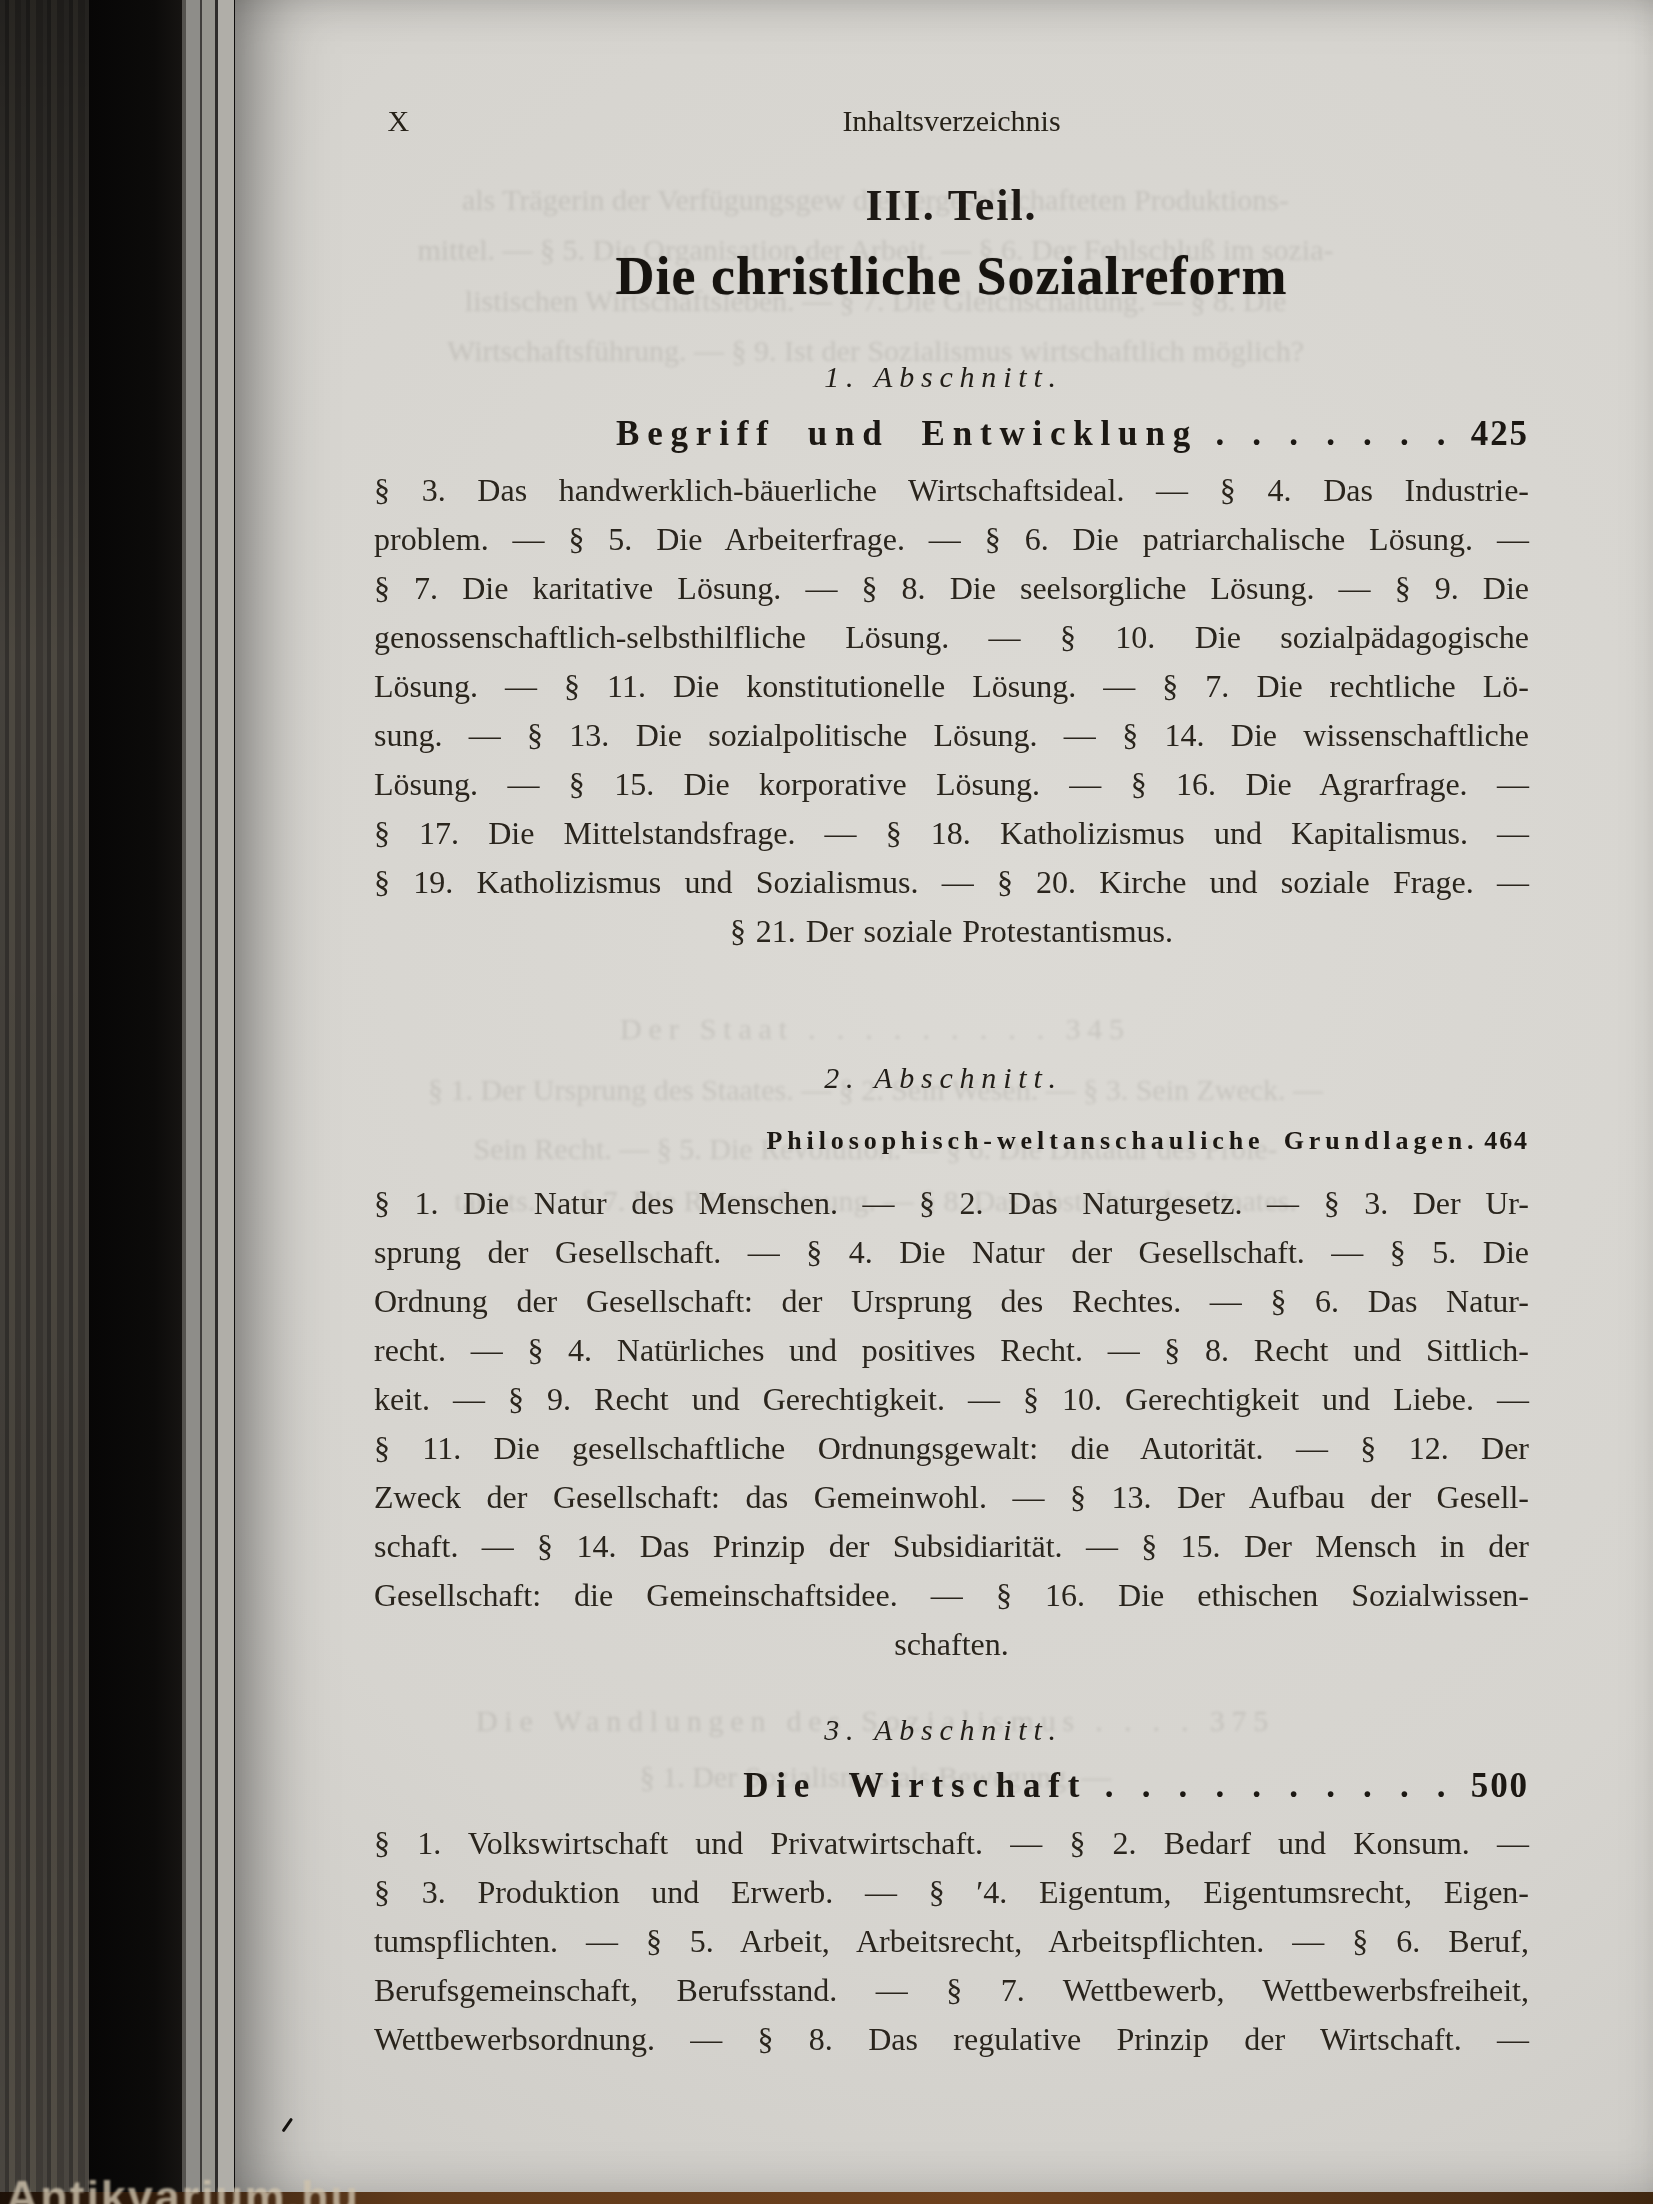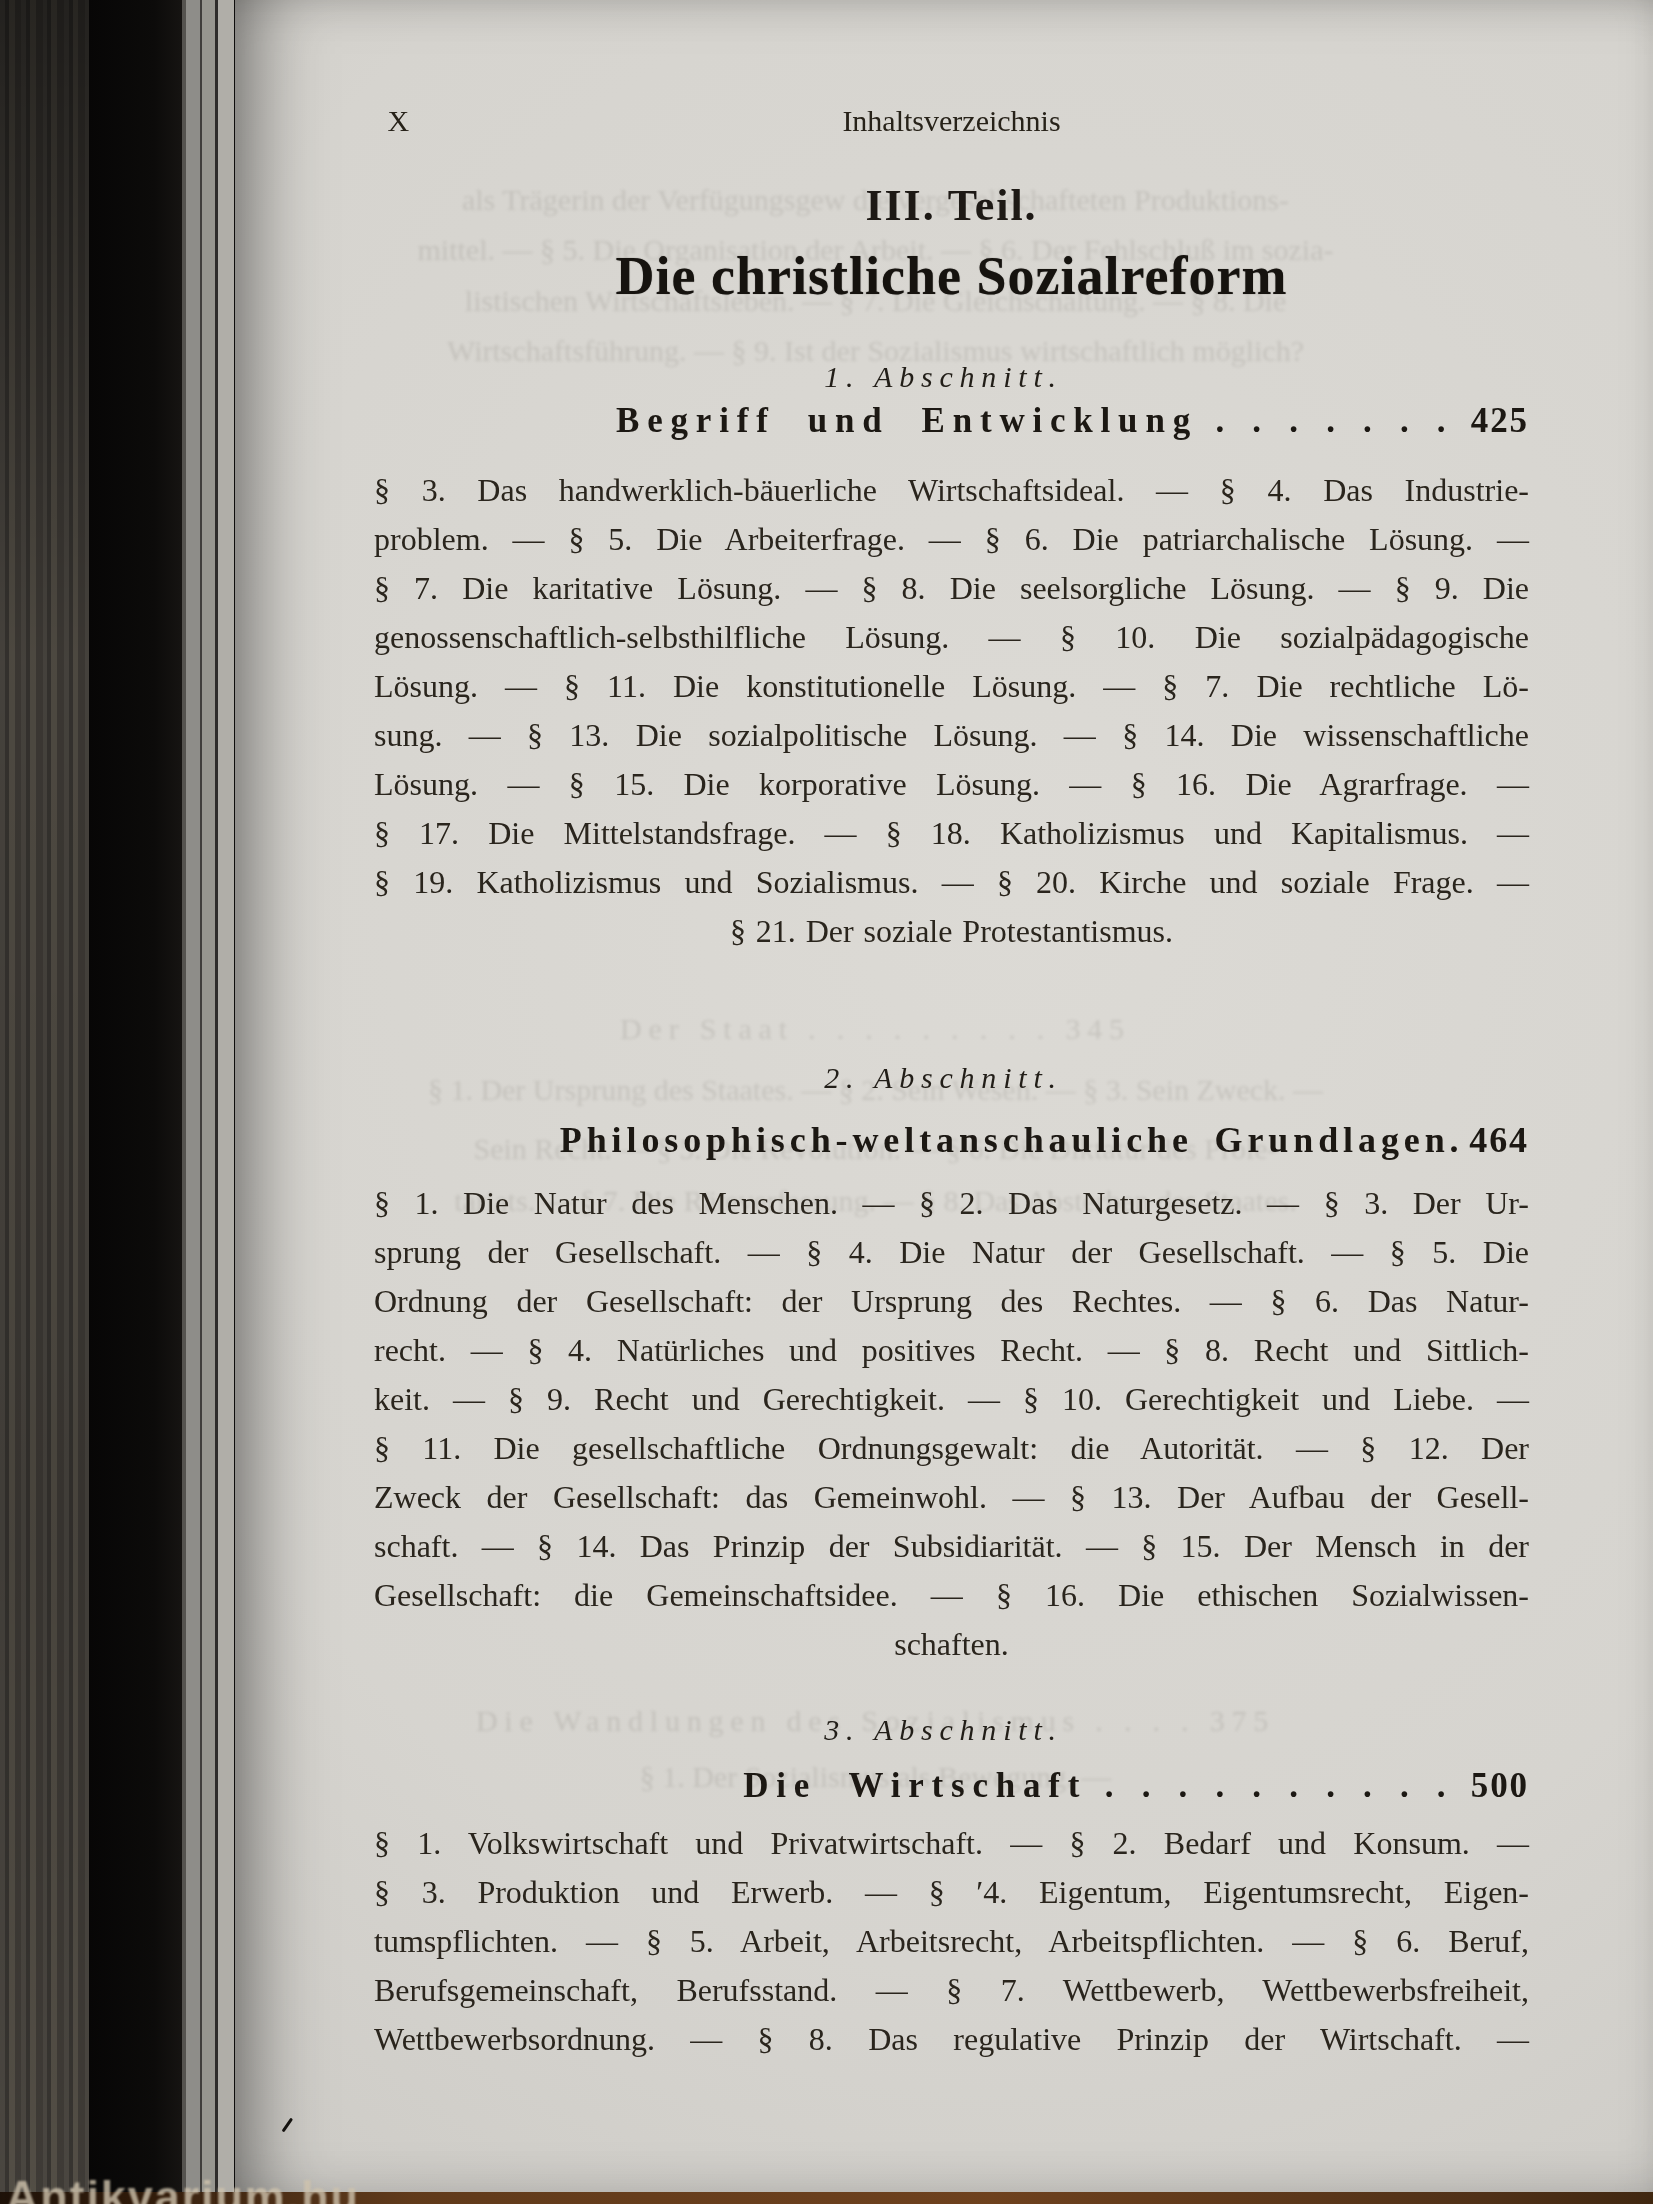--- a/index.html
+++ b/index.html
@@ -33,21 +33,21 @@
   .part-kicker{position:absolute;top:180px;left:0;right:0;text-align:center;
                font-size:44px;font-weight:bold;letter-spacing:1.9px;color:#1d1915;}
   .part-title{position:absolute;top:245px;left:0;right:0;text-align:center;
               font-size:54px;font-weight:bold;letter-spacing:1px;color:#16130f;
               text-shadow:0 0 1px rgba(22,19,15,.5);}
   .sec-kicker{position:absolute;left:0;right:16px;text-align:center;height:33px;line-height:33px;
               font-size:30px;letter-spacing:6.8px;color:#221e18;font-style:italic;}
   .sec-head{position:absolute;left:0;right:0;height:43px;line-height:43px;text-align:right;
             font-weight:bold;font-size:35px;color:#1c1813;white-space:nowrap;}
   .sec-head .sh-text{letter-spacing:7.8px;word-spacing:15.5px;}
-  .sec-head.tight{font-size:36px;}
+  .sec-head.tight{font-size:26px;}
   .sec-head.tight .sh-text{letter-spacing:4.9px;word-spacing:7.8px;}
   .sec-head .sh-leader{letter-spacing:9.7px;margin-left:17.5px;margin-right:9.7px;}
   .sec-head .sh-page{letter-spacing:1.9px;margin-left:5.8px;}
   .sec-para{position:absolute;left:0;right:0;}
   .toc-line{height:49px;line-height:49px;font-size:32px;word-spacing:1.9px;
             text-align:justify;text-align-last:justify;white-space:normal;color:#2a251d;}
   .toc-line.center{text-align:center;text-align-last:center;}
   
   .watermark{position:absolute;left:5.8px;bottom:-17.5px;z-index:50;
              font-family:"Liberation Sans","DejaVu Sans",sans-serif;
@@ -85,21 +85,21 @@
       <div class="running-head">
         <span class="pagenum">X</span>
         <span class="runtitle">Inhaltsverzeichnis</span>
       </div>
 
       <div class="part-kicker">III. Teil.</div>
       <div class="part-title">Die christliche Sozialreform</div>
 
       <div id="sections">
           <div class="sec-kicker" style="top: 360px;">1. Abschnitt.</div>
-          <div class="sec-head" style="top: 399px;"><span class="sh-text">Begriff und Entwicklung</span><span class="sh-leader">. . . . . . .</span><span class="sh-page">425</span></div>
+          <div class="sec-head" style="top: 412px;"><span class="sh-text">Begriff und Entwicklung</span><span class="sh-leader">. . . . . . .</span><span class="sh-page">425</span></div>
           <div class="sec-para" style="top: 466px;">
             <div class="toc-line">§ 3. Das handwerklich-bäuerliche Wirtschaftsideal. — § 4. Das Industrie-</div>
             <div class="toc-line">problem. — § 5. Die Arbeiterfrage. — § 6. Die patriarchalische Lösung. —</div>
             <div class="toc-line">§ 7. Die karitative Lösung. — § 8. Die seelsorgliche Lösung. — § 9. Die</div>
             <div class="toc-line">genossenschaftlich-selbsthilfliche Lösung. — § 10. Die sozialpädagogische</div>
             <div class="toc-line">Lösung. — § 11. Die konstitutionelle Lösung. — § 7. Die rechtliche Lö-</div>
             <div class="toc-line">sung. — § 13. Die sozialpolitische Lösung. — § 14. Die wissenschaftliche</div>
             <div class="toc-line">Lösung. — § 15. Die korporative Lösung. — § 16. Die Agrarfrage. —</div>
             <div class="toc-line">§ 17. Die Mittelstandsfrage. — § 18. Katholizismus und Kapitalismus. —</div>
             <div class="toc-line">§ 19. Katholizismus und Sozialismus. — § 20. Kirche und soziale Frage. —</div>

